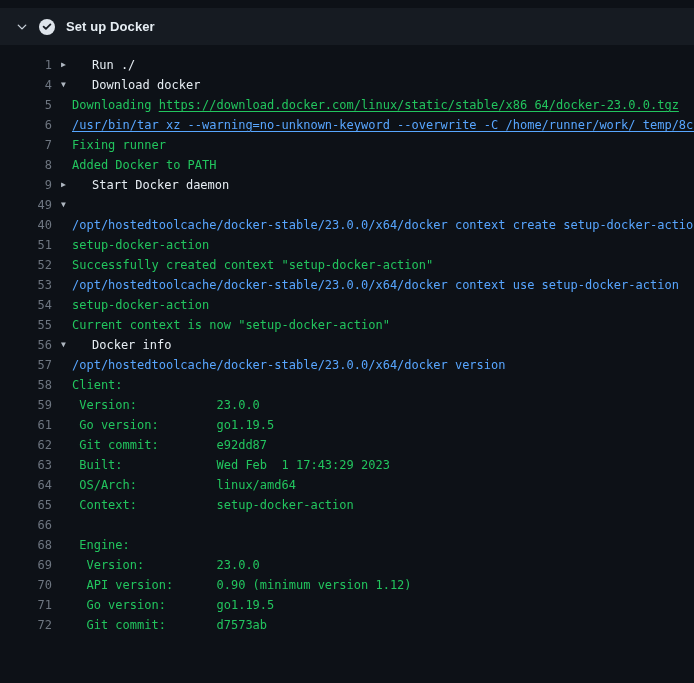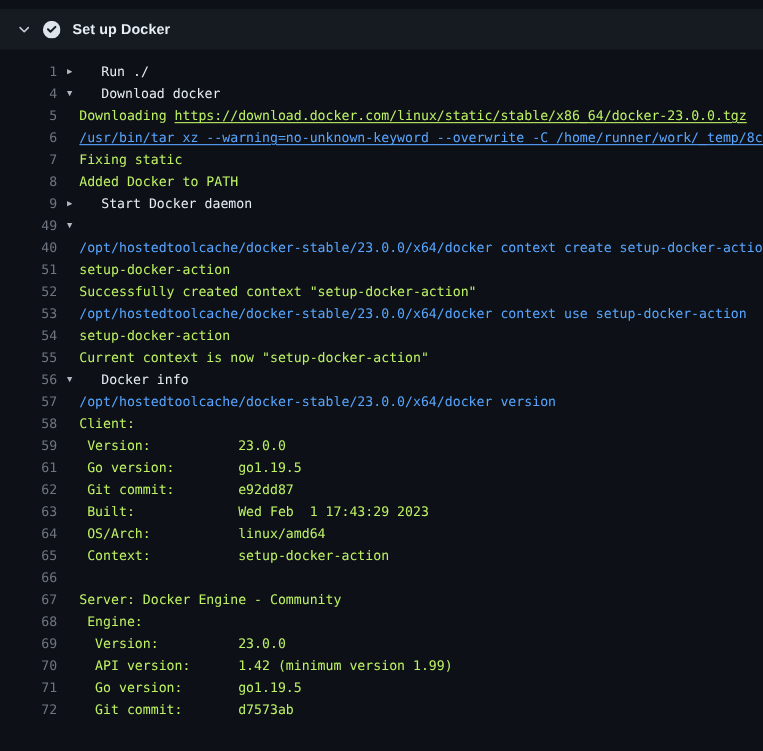--- a/index.html
+++ b/index.html
@@ -43,21 +43,21 @@
     user-select:none;
   }
   .arrow {
     flex:0 0 20px;
     padding-left:9px;
     font-size:8px;
     color:#afb8c1;
     cursor:pointer;
   }
   .line-content { flex:1 1 auto; overflow:hidden; }
-  .seg-plain   { color:#bef264; }
+  .seg-plain   { color:#22c55e; }
   .seg-group   { color:#e6edf3;margin-left:20px; }
   .seg-command { color:#58a6ff; }
   .u { text-decoration:underline; text-underline-offset:2px; }
   .log-link { cursor:pointer; }
 </style>
 </head>
 <body>
 
 <div class="app">
   <header class="step-header">
@@ -73,40 +73,39 @@
       </svg>
     </span>
     <span class="title">Set up Docker</span>
   </header>
 
   <div class="log">
       <div class="log-line"><span class="line-num">1</span><span class="arrow">▶</span><span class="line-content"><span class="seg seg-group">Run ./</span></span></div>
       <div class="log-line"><span class="line-num">4</span><span class="arrow">▼</span><span class="line-content"><span class="seg seg-group">Download docker</span></span></div>
       <div class="log-line"><span class="line-num">5</span><span class="arrow"></span><span class="line-content"><span class="seg seg-plain">Downloading </span><span class="seg seg-plain u log-link">https://download.docker.com/linux/static/stable/x86_64/docker-23.0.0.tgz</span></span></div>
       <div class="log-line"><span class="line-num">6</span><span class="arrow"></span><span class="line-content"><span class="seg seg-command u">/usr/bin/tar xz --warning=no-unknown-keyword --overwrite -C /home/runner/work/_temp/8c9</span></span></div>
-      <div class="log-line"><span class="line-num">7</span><span class="arrow"></span><span class="line-content"><span class="seg seg-plain">Fixing static</span></span></div>
+      <div class="log-line"><span class="line-num">7</span><span class="arrow"></span><span class="line-content"><span class="seg seg-plain">Fixing runner</span></span></div>
       <div class="log-line"><span class="line-num">8</span><span class="arrow"></span><span class="line-content"><span class="seg seg-plain">Added Docker to PATH</span></span></div>
       <div class="log-line"><span class="line-num">9</span><span class="arrow">▶</span><span class="line-content"><span class="seg seg-group">Start Docker daemon</span></span></div>
       <div class="log-line"><span class="line-num">49</span><span class="arrow">▼</span></div>
       <div class="log-line"><span class="line-num">40</span><span class="arrow"></span><span class="line-content"><span class="seg seg-command">/opt/hostedtoolcache/docker-stable/23.0.0/x64/docker context create setup-docker-action</span></span></div>
       <div class="log-line"><span class="line-num">51</span><span class="arrow"></span><span class="line-content"><span class="seg seg-plain">setup-docker-action</span></span></div>
       <div class="log-line"><span class="line-num">52</span><span class="arrow"></span><span class="line-content"><span class="seg seg-plain">Successfully created context "setup-docker-action"</span></span></div>
       <div class="log-line"><span class="line-num">53</span><span class="arrow"></span><span class="line-content"><span class="seg seg-command">/opt/hostedtoolcache/docker-stable/23.0.0/x64/docker context use setup-docker-action</span></span></div>
       <div class="log-line"><span class="line-num">54</span><span class="arrow"></span><span class="line-content"><span class="seg seg-plain">setup-docker-action</span></span></div>
       <div class="log-line"><span class="line-num">55</span><span class="arrow"></span><span class="line-content"><span class="seg seg-plain">Current context is now "setup-docker-action"</span></span></div>
       <div class="log-line"><span class="line-num">56</span><span class="arrow">▼</span><span class="line-content"><span class="seg seg-group">Docker info</span></span></div>
       <div class="log-line"><span class="line-num">57</span><span class="arrow"></span><span class="line-content"><span class="seg seg-command">/opt/hostedtoolcache/docker-stable/23.0.0/x64/docker version</span></span></div>
       <div class="log-line"><span class="line-num">58</span><span class="arrow"></span><span class="line-content"><span class="seg seg-plain">Client:</span></span></div>
       <div class="log-line"><span class="line-num">59</span><span class="arrow"></span><span class="line-content"><span class="seg seg-plain"> Version:           23.0.0</span></span></div>
       <div class="log-line"><span class="line-num">61</span><span class="arrow"></span><span class="line-content"><span class="seg seg-plain"> Go version:        go1.19.5</span></span></div>
       <div class="log-line"><span class="line-num">62</span><span class="arrow"></span><span class="line-content"><span class="seg seg-plain"> Git commit:        e92dd87</span></span></div>
       <div class="log-line"><span class="line-num">63</span><span class="arrow"></span><span class="line-content"><span class="seg seg-plain"> Built:             Wed Feb  1 17:43:29 2023</span></span></div>
       <div class="log-line"><span class="line-num">64</span><span class="arrow"></span><span class="line-content"><span class="seg seg-plain"> OS/Arch:           linux/amd64</span></span></div>
       <div class="log-line"><span class="line-num">65</span><span class="arrow"></span><span class="line-content"><span class="seg seg-plain"> Context:           setup-docker-action</span></span></div>
       <div class="log-line"><span class="line-num">66</span><span class="arrow"></span><span class="line-content"></span></div>
-      <div class="log-line"><span class="line-num">67</span><span class="arrow"></span><span class="line-content"><span class="seg seg-plain">Server: Docker Engine - Community</span></span></div>
       <div class="log-line"><span class="line-num">68</span><span class="arrow"></span><span class="line-content"><span class="seg seg-plain"> Engine:</span></span></div>
       <div class="log-line"><span class="line-num">69</span><span class="arrow"></span><span class="line-content"><span class="seg seg-plain">  Version:          23.0.0</span></span></div>
-      <div class="log-line"><span class="line-num">70</span><span class="arrow"></span><span class="line-content"><span class="seg seg-plain">  API version:      1.42 (minimum version 1.99)</span></span></div>
+      <div class="log-line"><span class="line-num">70</span><span class="arrow"></span><span class="line-content"><span class="seg seg-plain">  API version:      0.90 (minimum version 1.12)</span></span></div>
       <div class="log-line"><span class="line-num">71</span><span class="arrow"></span><span class="line-content"><span class="seg seg-plain">  Go version:       go1.19.5</span></span></div>
       <div class="log-line"><span class="line-num">72</span><span class="arrow"></span><span class="line-content"><span class="seg seg-plain">  Git commit:       d7573ab</span></span></div>
     </div>
 </div>
 
 </body></html>

